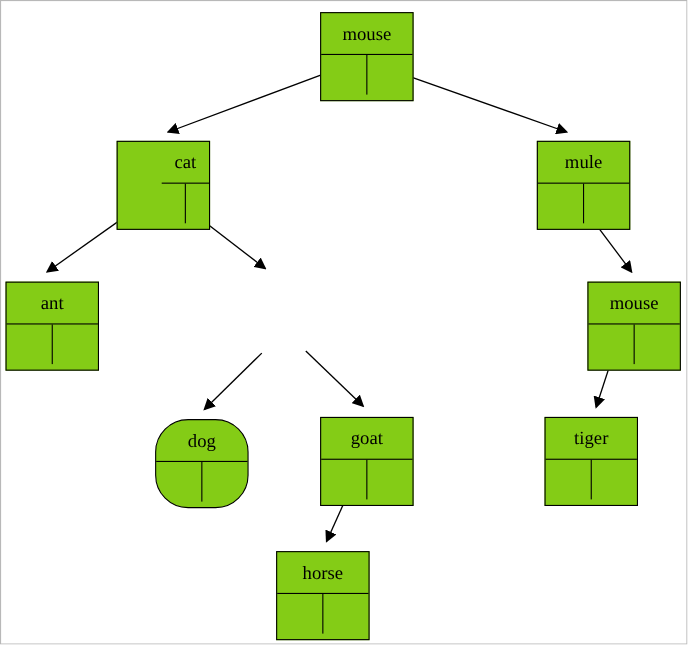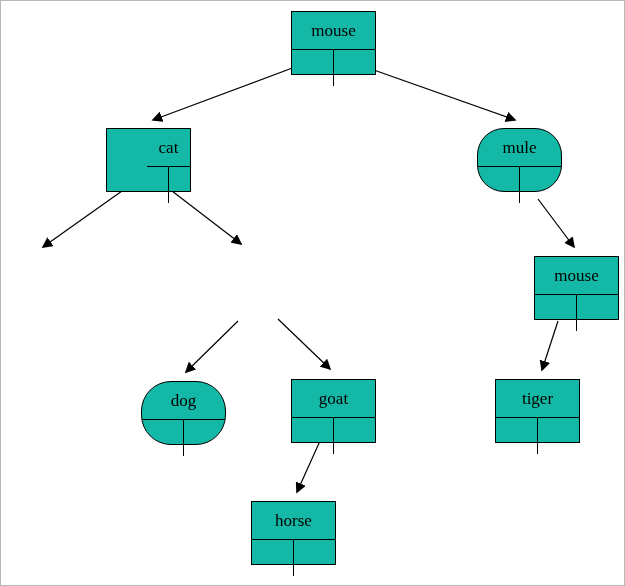--- a/index.html
+++ b/index.html
@@ -20,23 +20,23 @@
     position: absolute;
     left: 0;
     top: 0;
     width: 625px;
     height: 586px;
     pointer-events: none;
   }
   .node {
     position: absolute;
     width: 85px;
-    height: 64px;
+    height: 81px;
     border: 1px solid #000000;
-    background: #14b8a6;
+    background: #84cc16;
     box-sizing: border-box;
   }
   .node .label {
     height: 38px;
     line-height: 38px;
     text-align: center;
     font-size: 17px;
     color: #000000;
     border-bottom: 1px solid #000000;
     box-sizing: border-box;
@@ -84,28 +84,35 @@
   </div>
 
   <div class="node" style="left:105px; top:127px;padding-left:40px;">
     <div class="label">cat</div>
     <div class="cells">
       <div class="cell left"></div>
       <div class="cell right"></div>
     </div>
   </div>
 
-  <div class="node" style="left:476px; top:127px;border-radius:27px;">
+  <div class="node" style="left:487px; top:127px;">
     <div class="label">mule</div>
     <div class="cells">
       <div class="cell left"></div>
       <div class="cell right"></div>
     </div>
   </div>
 
+  <div class="node" style="left:4px; top:255px;">
+    <div class="label">ant</div>
+    <div class="cells">
+      <div class="cell left"></div>
+      <div class="cell right"></div>
+    </div>
+  </div>
 
 
   <div class="node" style="left:533px; top:255px;">
     <div class="label">mouse</div>
     <div class="cells">
       <div class="cell left"></div>
       <div class="cell right"></div>
     </div>
   </div>
 

